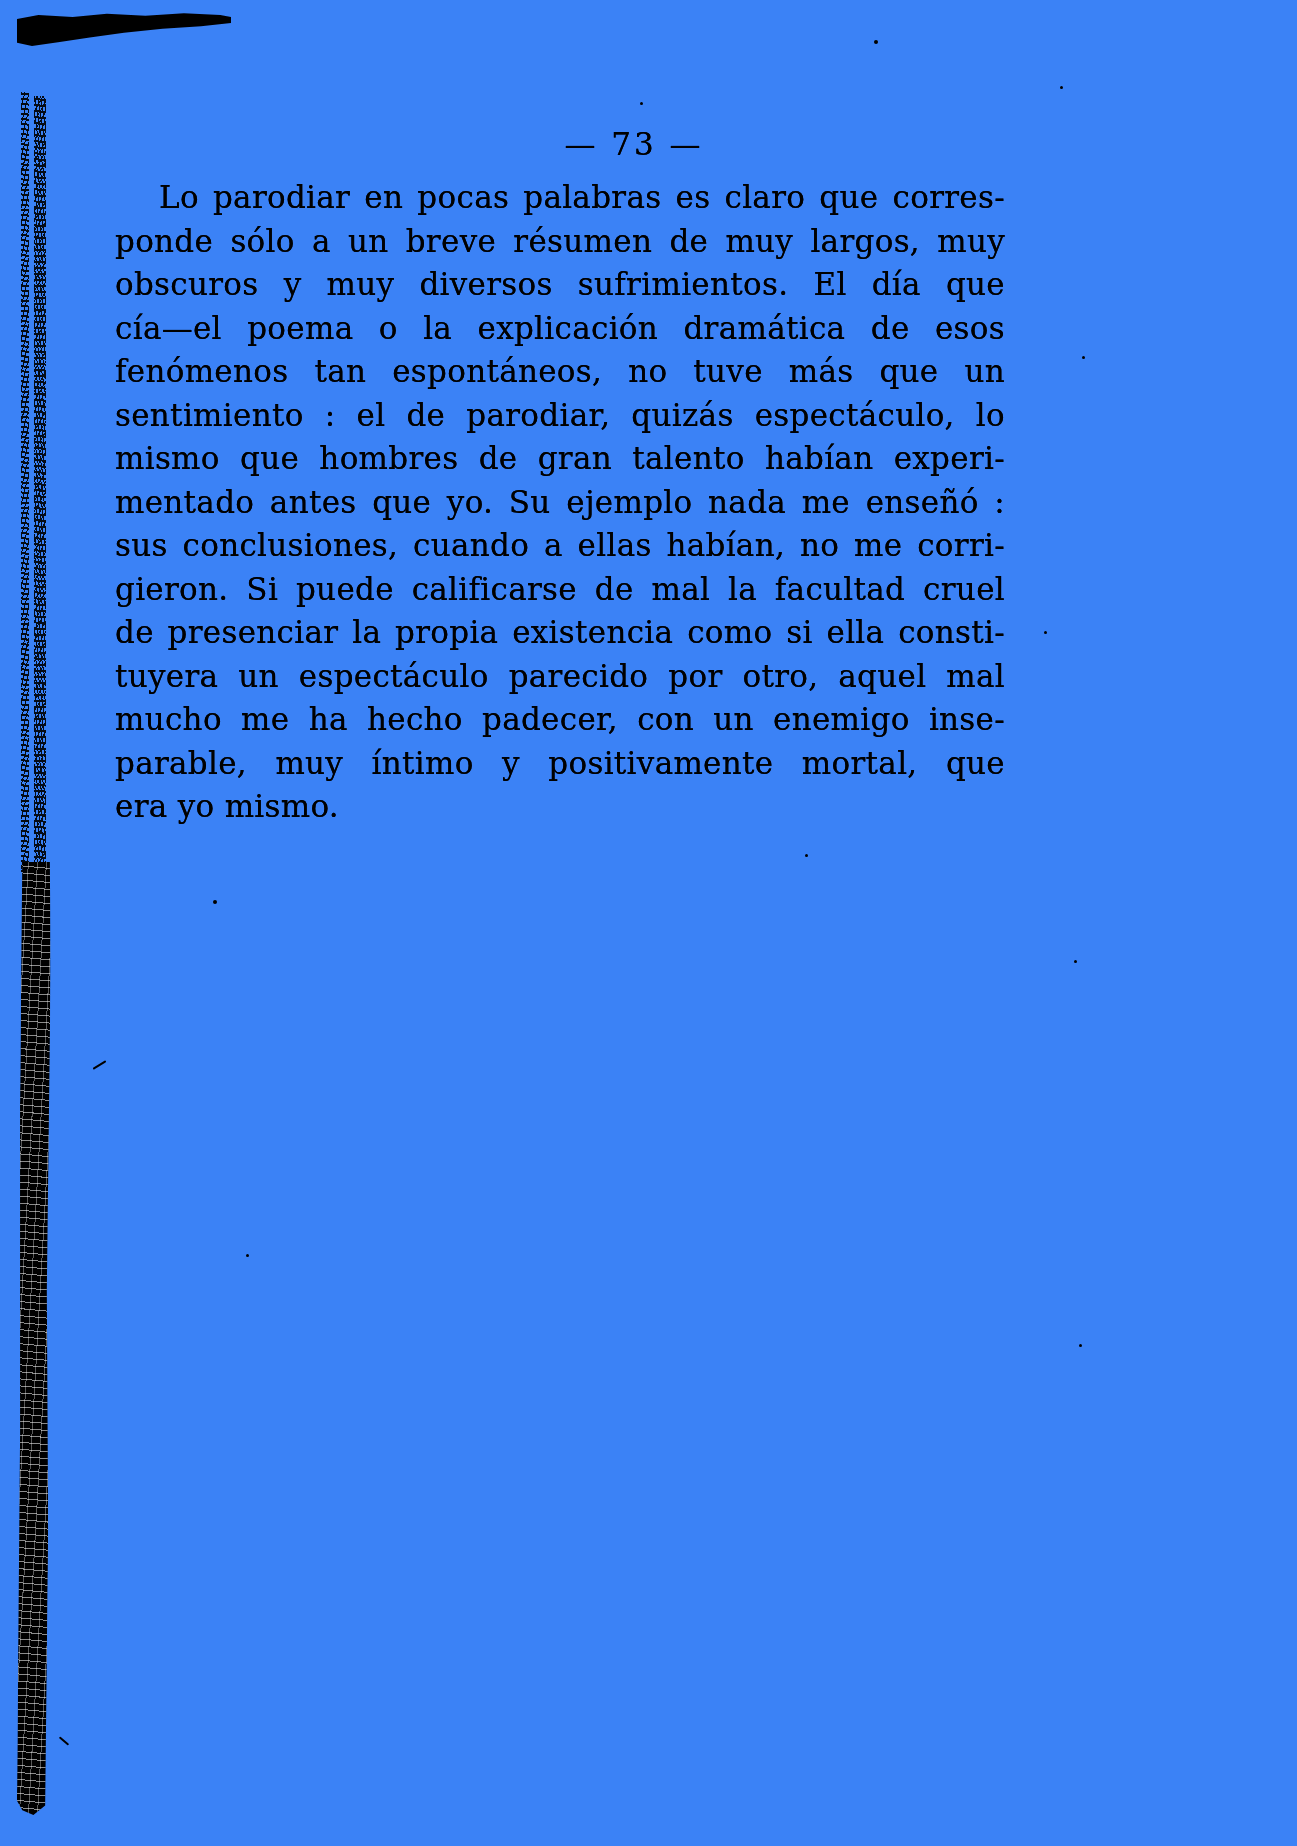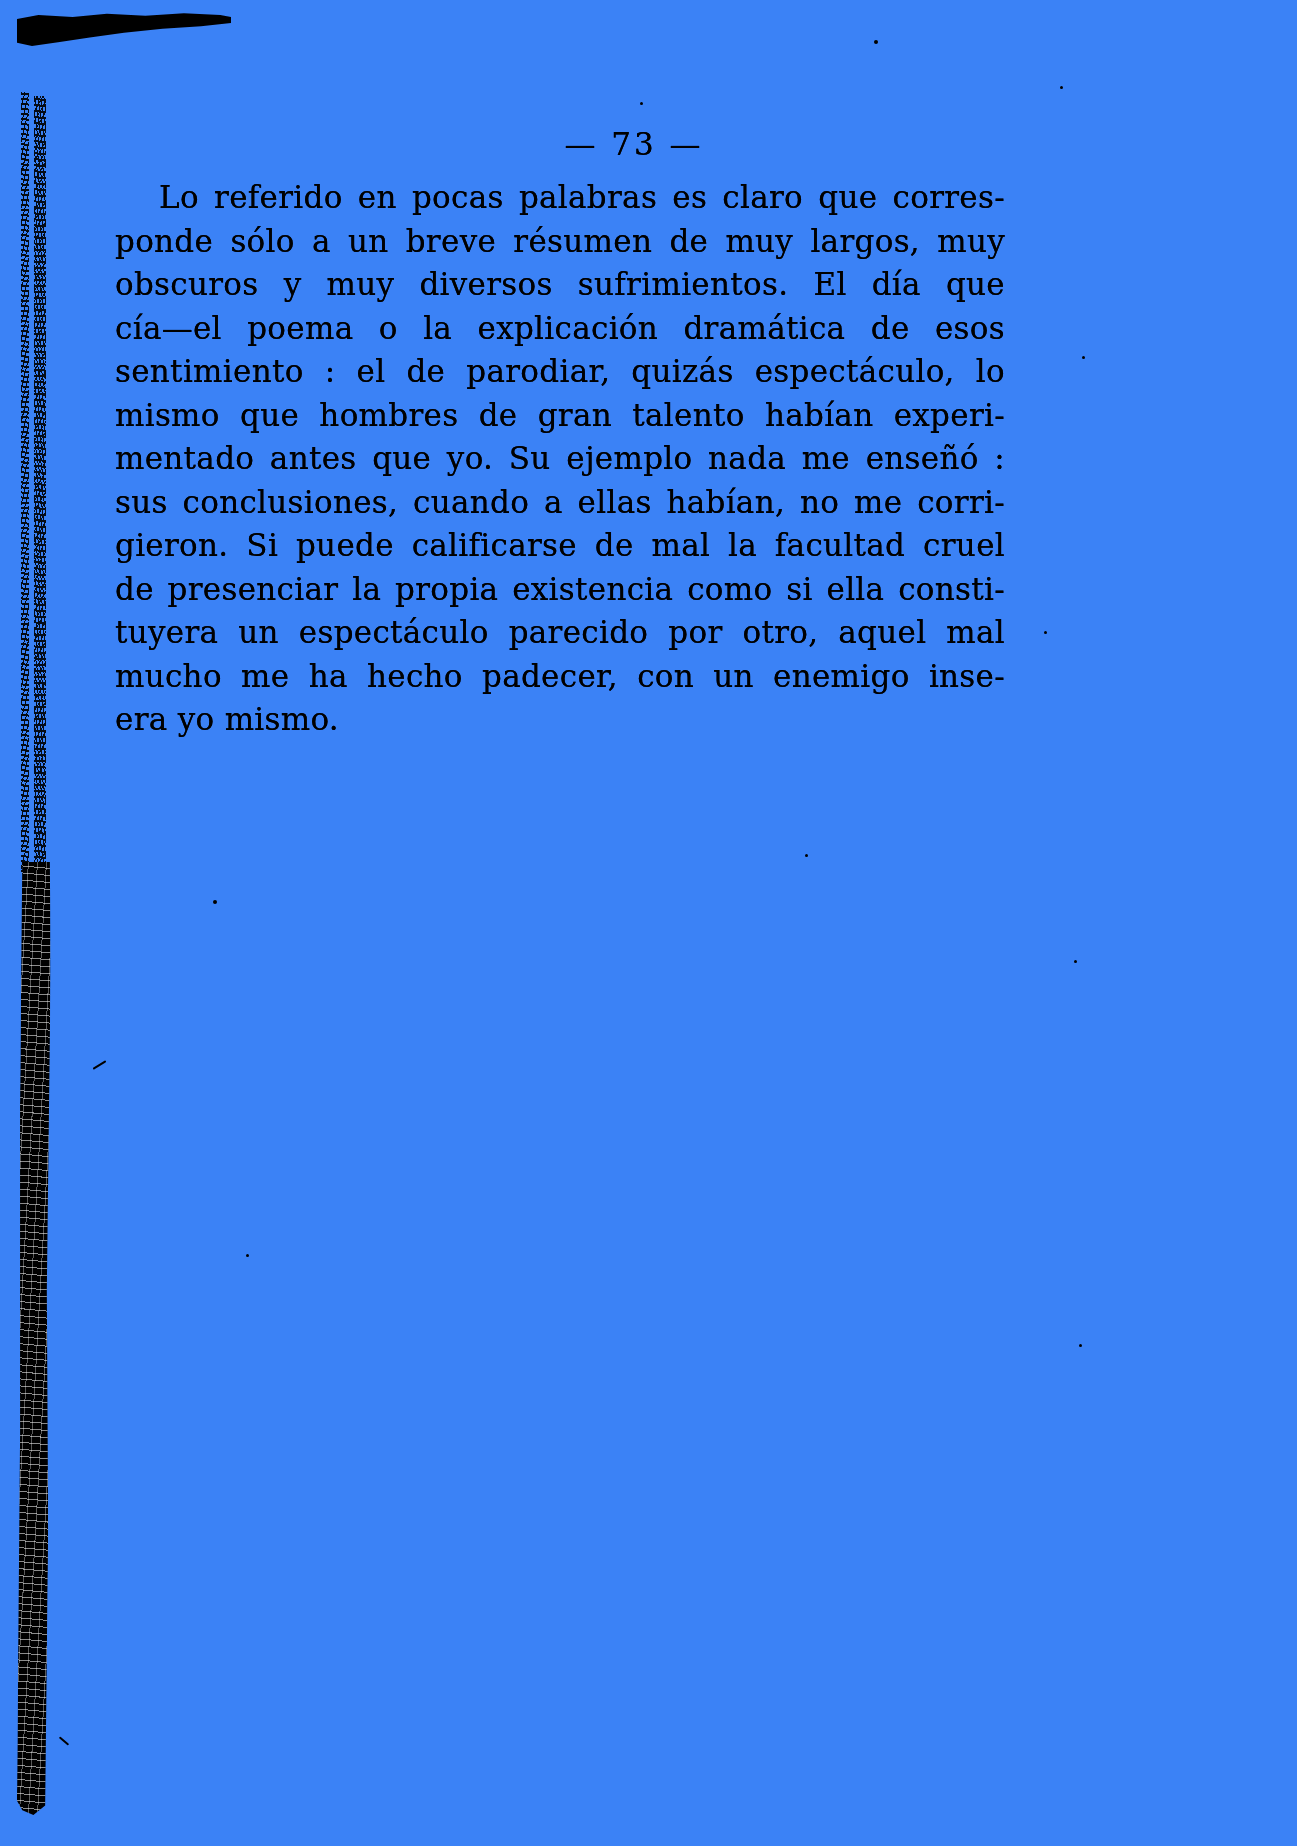--- a/index.html
+++ b/index.html
@@ -121,28 +121,30 @@
   <div class="speck sp7"></div>
   <div class="speck sp8"></div>
   <div class="speck sp9"></div>
   <div class="speck sp10"></div>
   <div class="dash-mark"></div>
   <div class="dash-mark2"></div>
 
   <div class="page-number">— 73 —</div>
 
   <div class="text-block">
-    <div class="tline indent">Lo referido en pocas palabras es claro que corres-</div>
+    <div class="tline indent">Lo parodiar en pocas palabras es claro que corres-</div>
     <div class="tline">ponde sólo a un breve résumen de muy largos, muy</div>
     <div class="tline">obscuros y muy diversos sufrimientos. El día que</div>
     <div class="tline">cía—el poema o la explicación dramática de esos</div>
+    <div class="tline">fenómenos tan espontáneos, no tuve más que un</div>
     <div class="tline">sentimiento : el de parodiar, quizás espectáculo, lo</div>
     <div class="tline">mismo que hombres de gran talento habían experi-</div>
     <div class="tline">mentado antes que yo. Su ejemplo nada me enseñó :</div>
     <div class="tline">sus conclusiones, cuando a ellas habían, no me corri-</div>
     <div class="tline">gieron. Si puede calificarse de mal la facultad cruel</div>
     <div class="tline">de presenciar la propia existencia como si ella consti-</div>
     <div class="tline">tuyera un espectáculo parecido por otro, aquel mal</div>
     <div class="tline">mucho me ha hecho padecer, con un enemigo inse-</div>
+    <div class="tline">parable, muy íntimo y positivamente mortal, que</div>
     <div class="tline last">era yo mismo.</div>
   </div>
 
 </div>
 
 </body></html>

